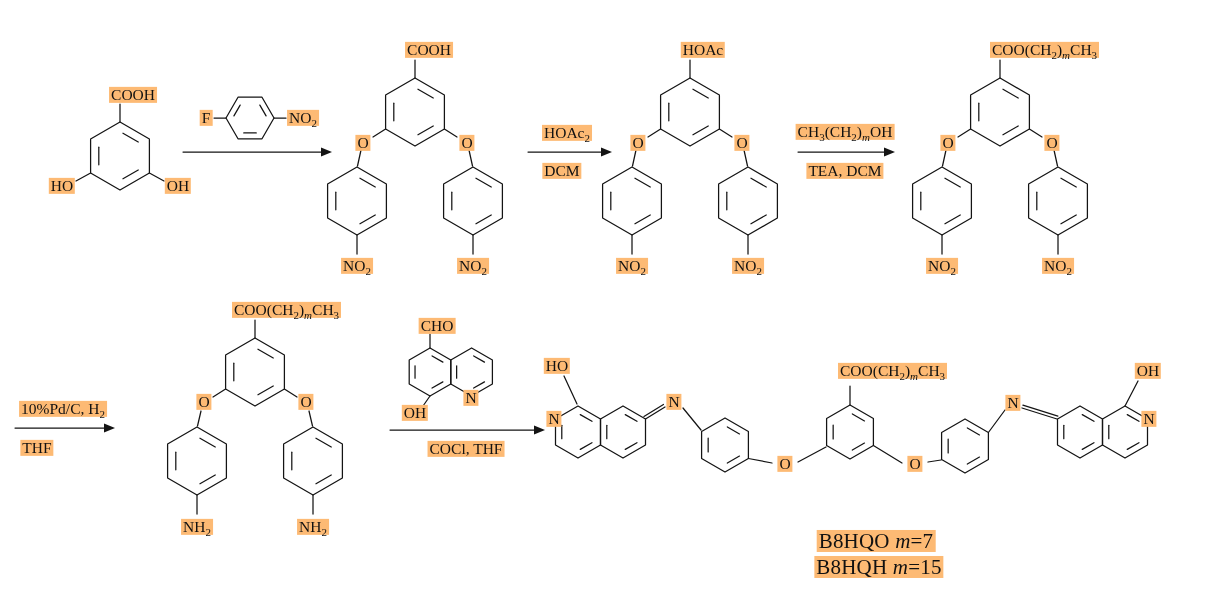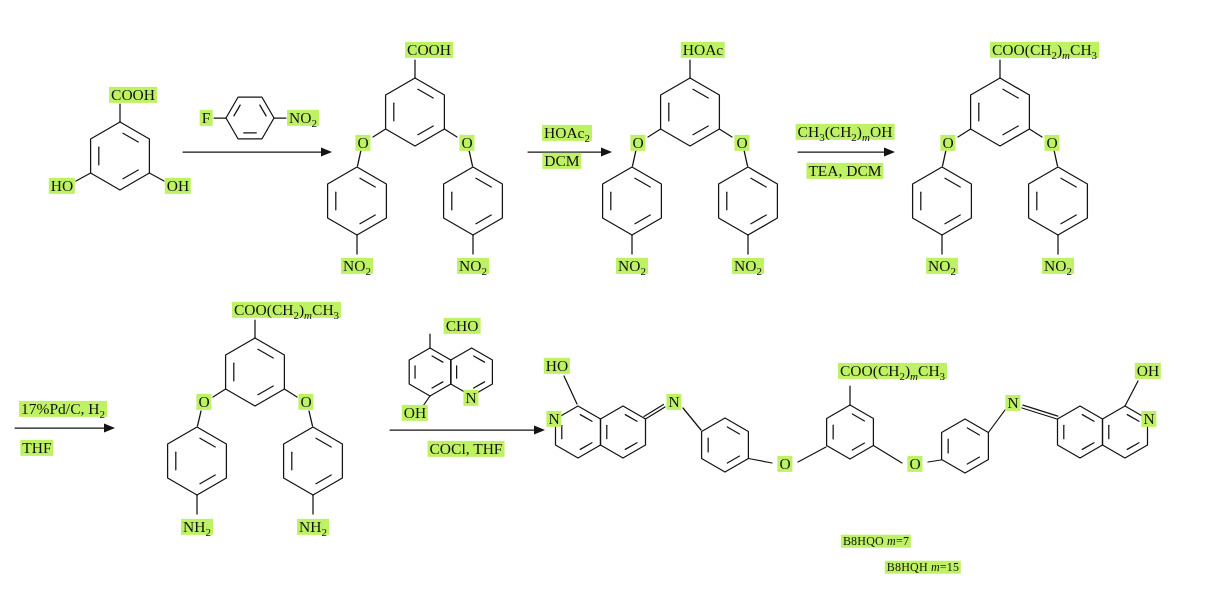--- a/index.html
+++ b/index.html
@@ -3,24 +3,24 @@
 <meta charset="utf-8">
 <style>
   *{margin:0;padding:0;box-sizing:border-box}
   html,body{background:#fff}
   body{width:1224px;height:603px;position:relative;font-family:"Liberation Serif","DejaVu Serif",serif;color:#111}
   .canvas{position:absolute;left:0;top:0;width:1224px;height:603px;background:#fff;overflow:hidden}
   #scheme{position:absolute;left:0;top:0}
   #scheme line{stroke:#141414;stroke-width:1.25;stroke-linecap:round}
   #scheme polygon.ring{fill:none;stroke:#141414;stroke-width:1.25;stroke-linejoin:round}
   #scheme polygon.ah{fill:#141414;stroke:none}
-  .lbl{position:absolute;transform:translate(-50%,-50%);font-size:15.5px;line-height:1.05;background:#bef264;padding:0 2px;white-space:nowrap;z-index:2}
+  .lbl{position:absolute;transform:translate(-50%,-50%);font-size:15.5px;line-height:1.05;background:#fdba74;padding:0 2px;white-space:nowrap;z-index:2}
   .lbl-l{transform:translateY(-50%)}
   .lbl sub{font-size:11px;line-height:0}
-  .name{font-size:12px;letter-spacing:.2px}
+  .name{font-size:21px;letter-spacing:.2px}
 </style>
 </head>
 <body>
 
 <div class="canvas">
   <svg id="scheme" width="1224" height="603">
       <polygon class="ring" points="120.0,122.0 149.4,139.0 149.4,173.0 120.0,190.0 90.6,173.0 90.6,139.0"></polygon>
       <line x1="122.96804226385002" y1="133.2336" x2="138.23225962079303" y2="142.0464"></line>
       <line x1="138.23225962079303" y1="169.9536" x2="122.96804226385002" y2="178.7664"></line>
       <line x1="98.79969811535693" y1="164.8128" x2="98.79969811535695" y2="147.1872"></line>
@@ -179,56 +179,56 @@
   <span class="lbl" style="left:206px;top:118px">F</span>
   <span class="lbl" style="left:303px;top:118px"><span>NO</span><sub>2</sub></span>
 
   <span class="lbl" style="left:429px;top:50px">COOH</span>
   <span class="lbl" style="left:363px;top:143px">O</span>
   <span class="lbl" style="left:467px;top:143px">O</span>
   <span class="lbl" style="left:357px;top:266px"><span>NO</span><sub>2</sub></span>
   <span class="lbl" style="left:473px;top:266px"><span>NO</span><sub>2</sub></span>
 
   <span class="lbl" style="left:567px;top:133px"><span>HOAc</span><sub>2</sub></span>
-  <span class="lbl" style="left:562px;top:161px">DCM</span>
+  <span class="lbl" style="left:562px;top:171px">DCM</span>
 
   <span class="lbl" style="left:703px;top:50px">HOAc</span>
   <span class="lbl" style="left:638px;top:143px">O</span>
   <span class="lbl" style="left:742px;top:143px">O</span>
   <span class="lbl" style="left:632px;top:266px"><span>NO</span><sub>2</sub></span>
   <span class="lbl" style="left:748px;top:266px"><span>NO</span><sub>2</sub></span>
 
   <span class="lbl" style="left:845px;top:132px"><span>CH</span><sub>3</sub><span>(CH</span><sub>2</sub><span>)</span><sub style="font-style: italic;">m</sub><span>OH</span></span>
   <span class="lbl" style="left:845px;top:171px">TEA, DCM</span>
 
   <span class="lbl lbl-l" style="left:990px;top:50px"><span>COO(CH</span><sub>2</sub><span>)</span><sub style="font-style: italic;">m</sub><span>CH</span><sub>3</sub></span>
   <span class="lbl" style="left:948px;top:143px">O</span>
   <span class="lbl" style="left:1052px;top:143px">O</span>
   <span class="lbl" style="left:942px;top:266px"><span>NO</span><sub>2</sub></span>
   <span class="lbl" style="left:1058px;top:266px"><span>NO</span><sub>2</sub></span>
 
-  <span class="lbl" style="left:63px;top:409px"><span>17%Pd/C, H</span><sub>2</sub></span>
+  <span class="lbl" style="left:63px;top:409px"><span>10%Pd/C, H</span><sub>2</sub></span>
   <span class="lbl" style="left:37px;top:448px">THF</span>
 
   <span class="lbl lbl-l" style="left:232px;top:310px"><span>COO(CH</span><sub>2</sub><span>)</span><sub style="font-style: italic;">m</sub><span>CH</span><sub>3</sub></span>
   <span class="lbl" style="left:204px;top:402px">O</span>
   <span class="lbl" style="left:306px;top:402px">O</span>
   <span class="lbl" style="left:197px;top:527px"><span>NH</span><sub>2</sub></span>
   <span class="lbl" style="left:313px;top:527px"><span>NH</span><sub>2</sub></span>
 
-  <span class="lbl" style="left:462px;top:326px">CHO</span>
+  <span class="lbl" style="left:437px;top:326px">CHO</span>
   <span class="lbl" style="left:415px;top:413px">OH</span>
   <span class="lbl" style="left:471px;top:398px">N</span>
   <span class="lbl" style="left:466px;top:449px">COCl, THF</span>
 
   <span class="lbl" style="left:557px;top:366px">HO</span>
   <span class="lbl" style="left:554px;top:419px">N</span>
   <span class="lbl" style="left:674px;top:402px">N</span>
   <span class="lbl" style="left:785px;top:464px">O</span>
   <span class="lbl lbl-l" style="left:838px;top:371px"><span>COO(CH</span><sub>2</sub><span>)</span><sub style="font-style: italic;">m</sub><span>CH</span><sub>3</sub></span>
   <span class="lbl" style="left:915px;top:464px">O</span>
   <span class="lbl" style="left:1013px;top:403px">N</span>
   <span class="lbl" style="left:1149px;top:419px">N</span>
   <span class="lbl" style="left:1148px;top:371px">OH</span>
 
   <span class="lbl name" style="left:876px;top:541px"><span>B8HQO </span><i>m</i><span>=7</span></span>
-  <span class="lbl name" style="left:923px;top:567px"><span>B8HQH </span><i>m</i><span>=15</span></span>
+  <span class="lbl name" style="left:879px;top:567px"><span>B8HQH </span><i>m</i><span>=15</span></span>
 </div>
 
 </body></html>

